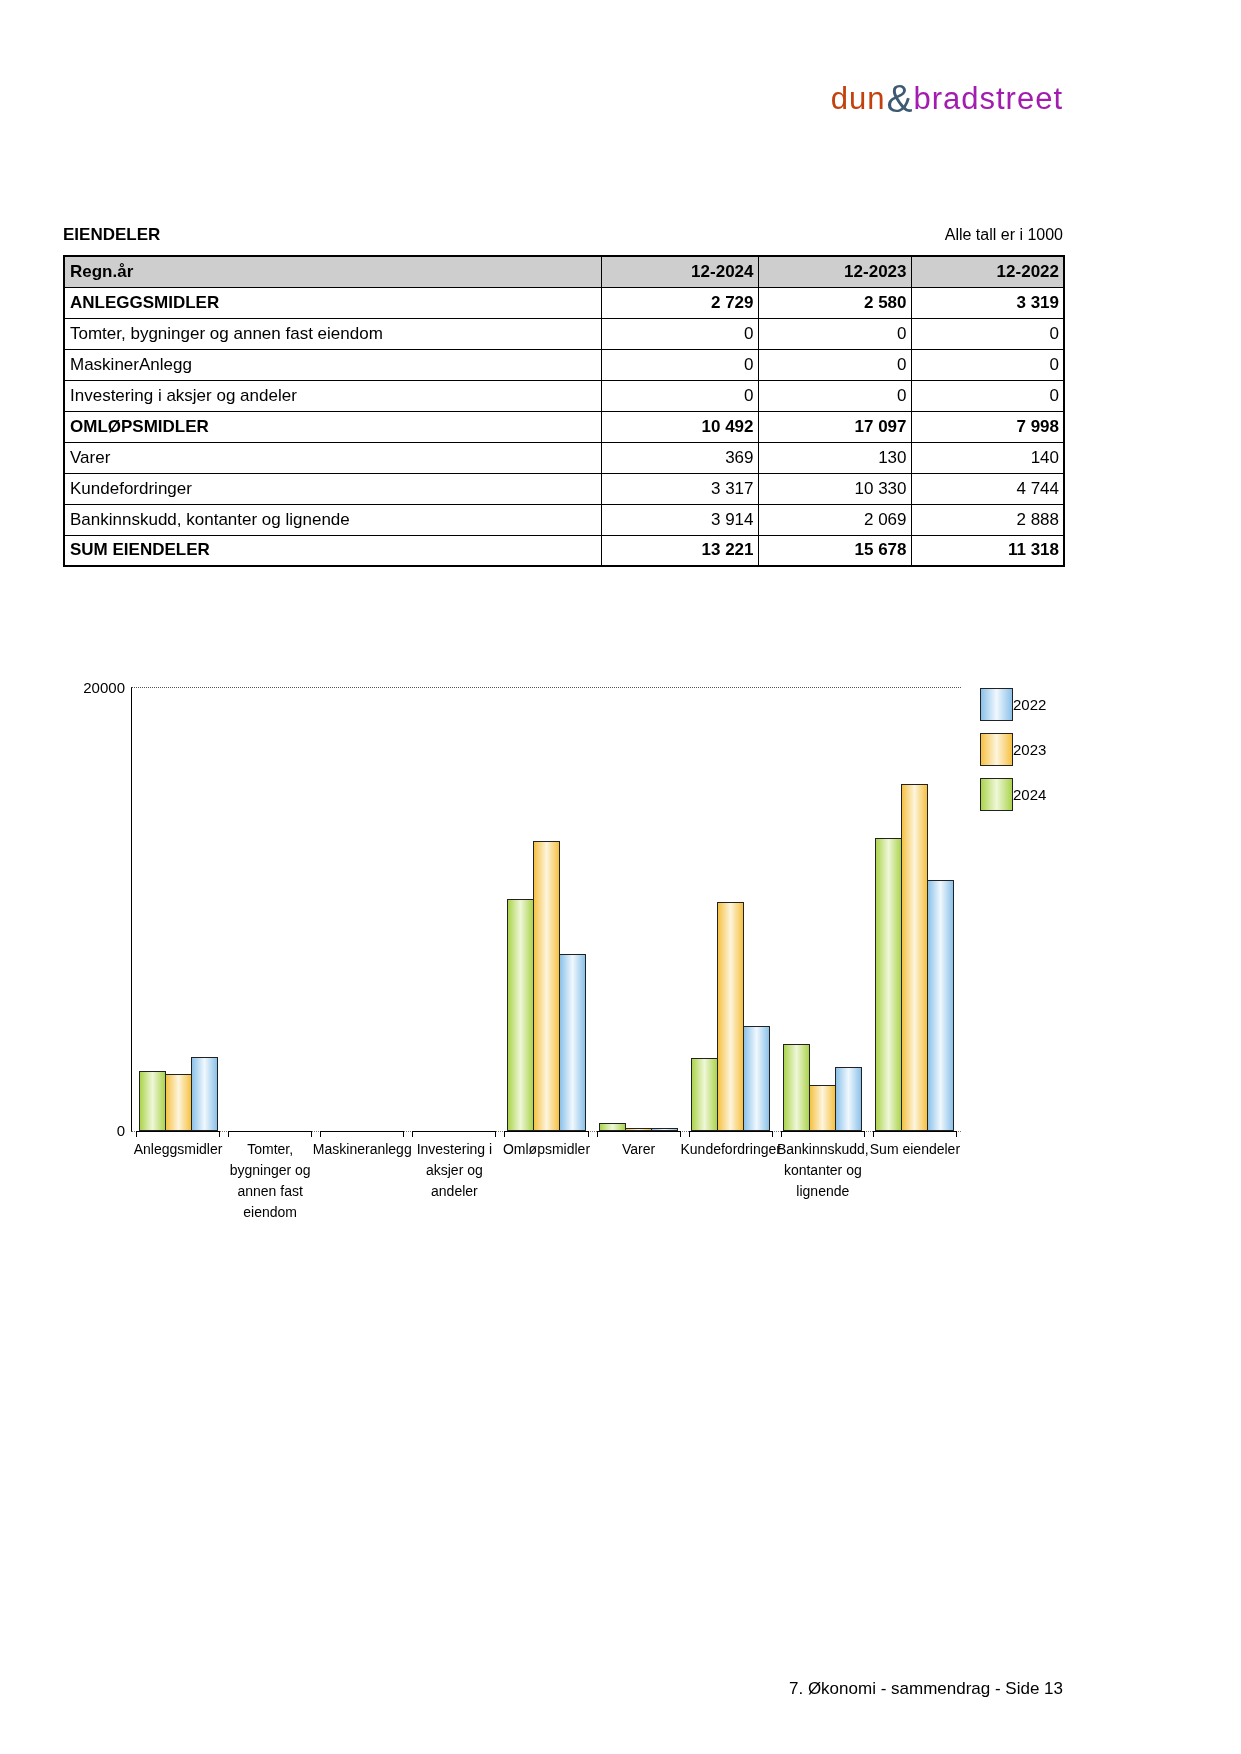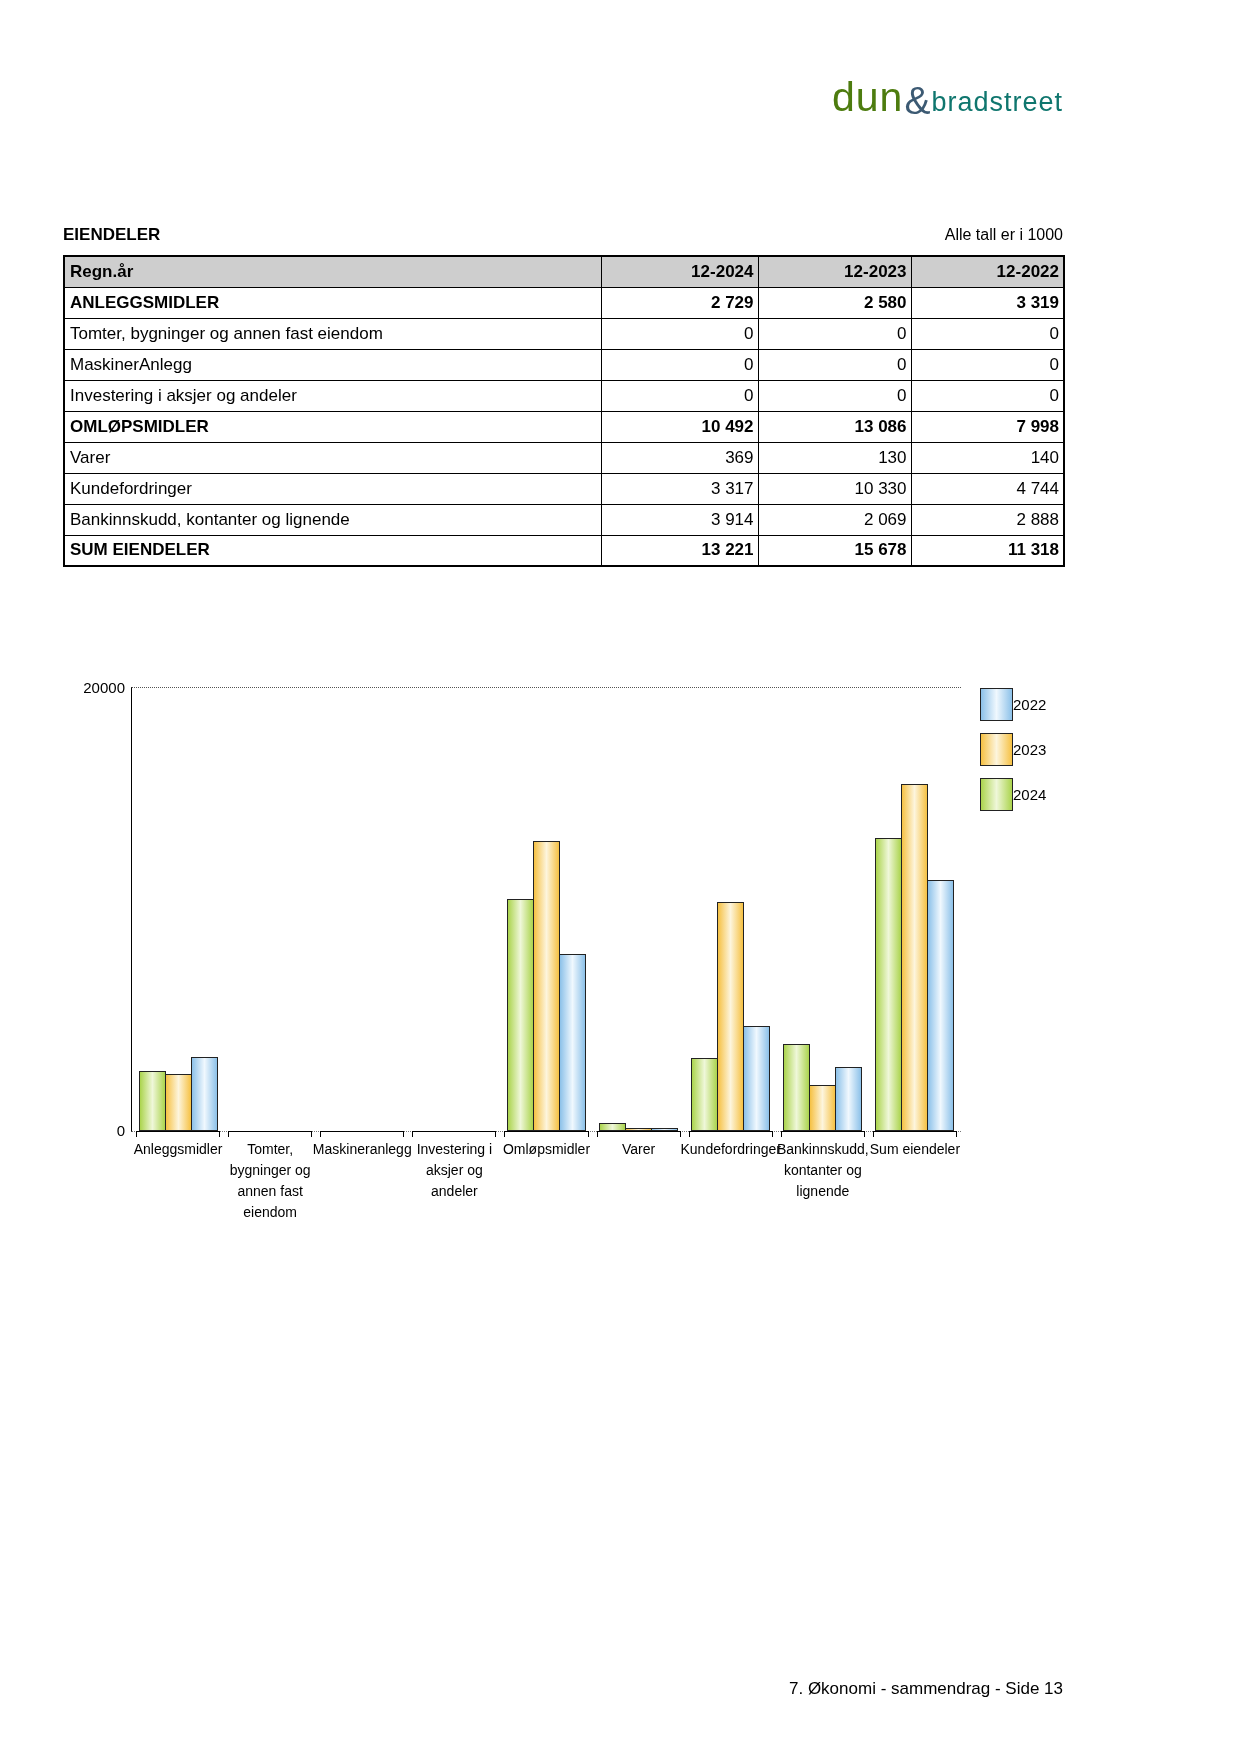--- a/index.html
+++ b/index.html
@@ -7,23 +7,23 @@
     position:relative;
     width:1241px;height:1754px;
     background:#ffffff;
     font-family:"Liberation Sans", sans-serif;
     color:#000;
     overflow:hidden;
     margin:0 auto;
   }
   
   #logo{position:absolute;top:74px;left:0;width:1063px;text-align:right;white-space:nowrap;}
-  .logo-dun{font-size:41px;color:#4d7c0f;letter-spacing:1px;}
+  .logo-dun{font-size:31px;color:#c2410c;letter-spacing:1px;}
   .logo-amp{font-size:39px;color:#3c5a73;position:relative;top:3px;margin:0 1px;}
-  .logo-brad{font-size:27px;color:#0f766e;letter-spacing:1px;}
+  .logo-brad{font-size:31px;color:#a21caf;letter-spacing:1px;}
   
   #title-row{position:absolute;top:225px;left:63px;width:1000px;display:flex;justify-content:space-between;align-items:baseline;}
   #page-title{font-size:17px;font-weight:bold;}
   #units-note{font-size:16px;}
   
   #assets-table{
     position:absolute;top:255px;left:63px;width:1000px;
     border-collapse:collapse;table-layout:fixed;
     border:2px solid #000;
   }
@@ -118,21 +118,21 @@
         </tr>
         <tr>
           <td class="col-label">Investering i aksjer og andeler</td>
           <td class="col-num">0</td>
           <td class="col-num">0</td>
           <td class="col-num">0</td>
         </tr>
         <tr class="bold">
           <td class="col-label">OMLØPSMIDLER</td>
           <td class="col-num">10 492</td>
-          <td class="col-num">13 086</td>
+          <td class="col-num">17 097</td>
           <td class="col-num">7 998</td>
         </tr>
         <tr>
           <td class="col-label">Varer</td>
           <td class="col-num">369</td>
           <td class="col-num">130</td>
           <td class="col-num">140</td>
         </tr>
         <tr>
           <td class="col-label">Kundefordringer</td>

